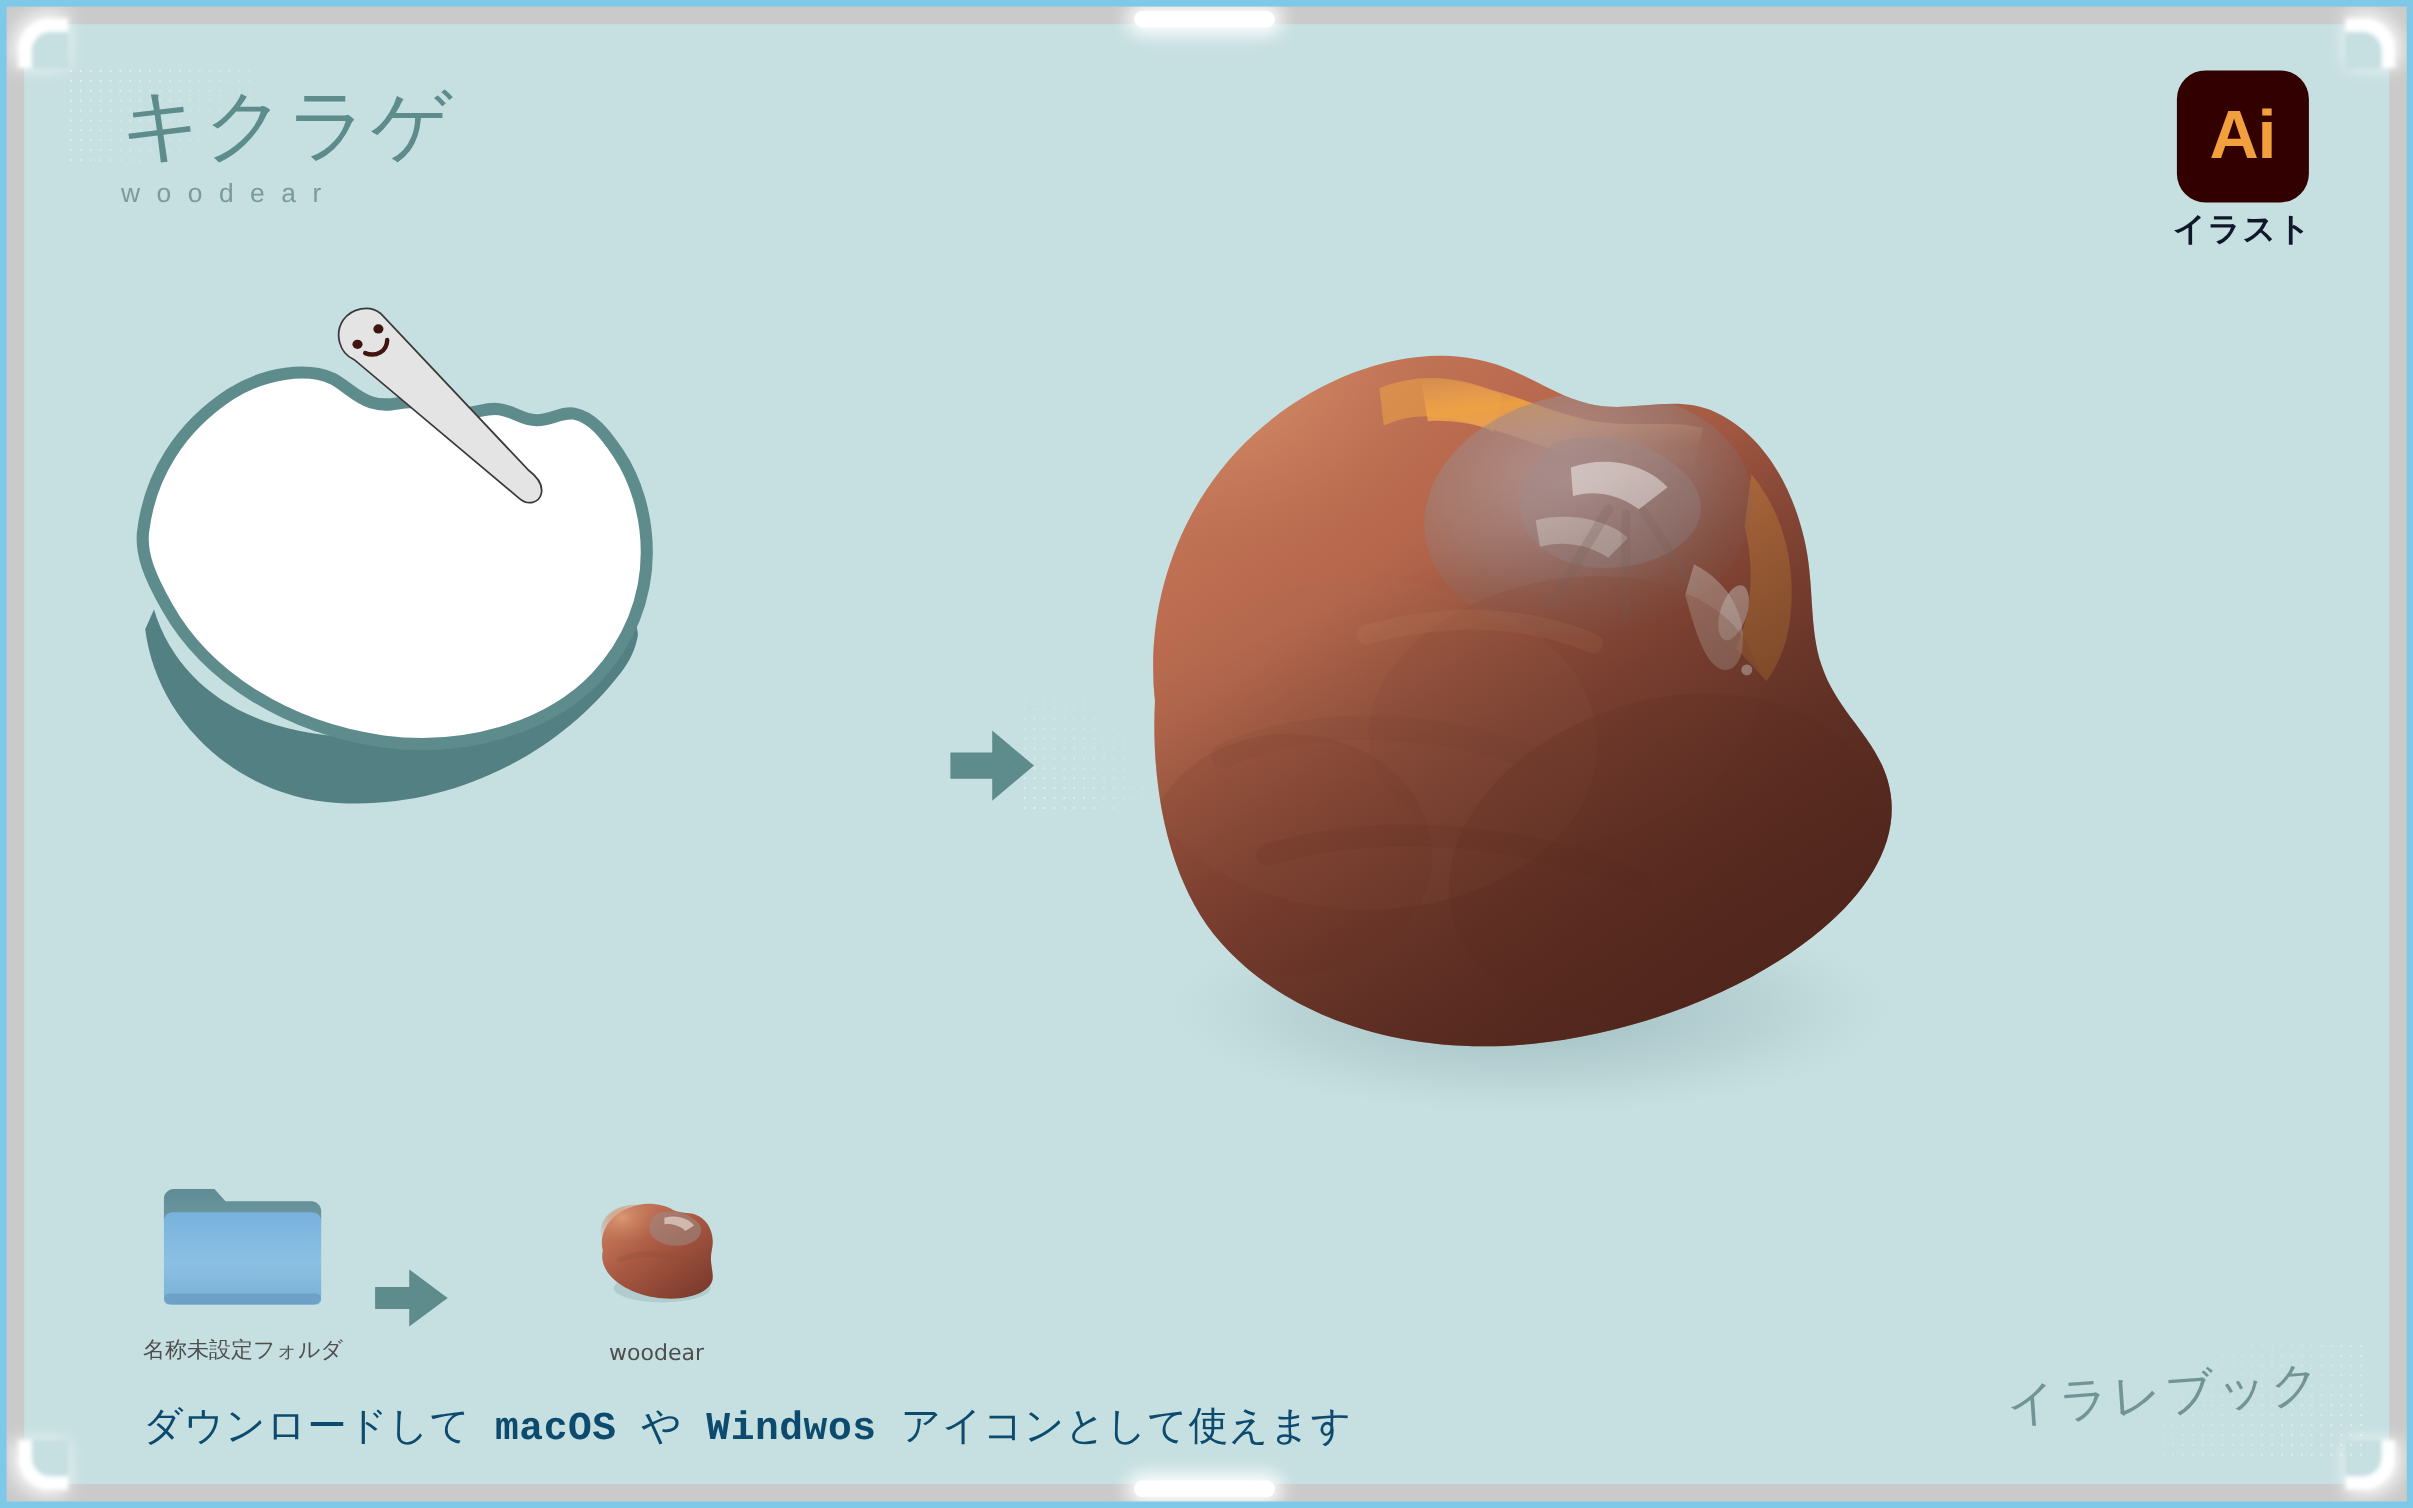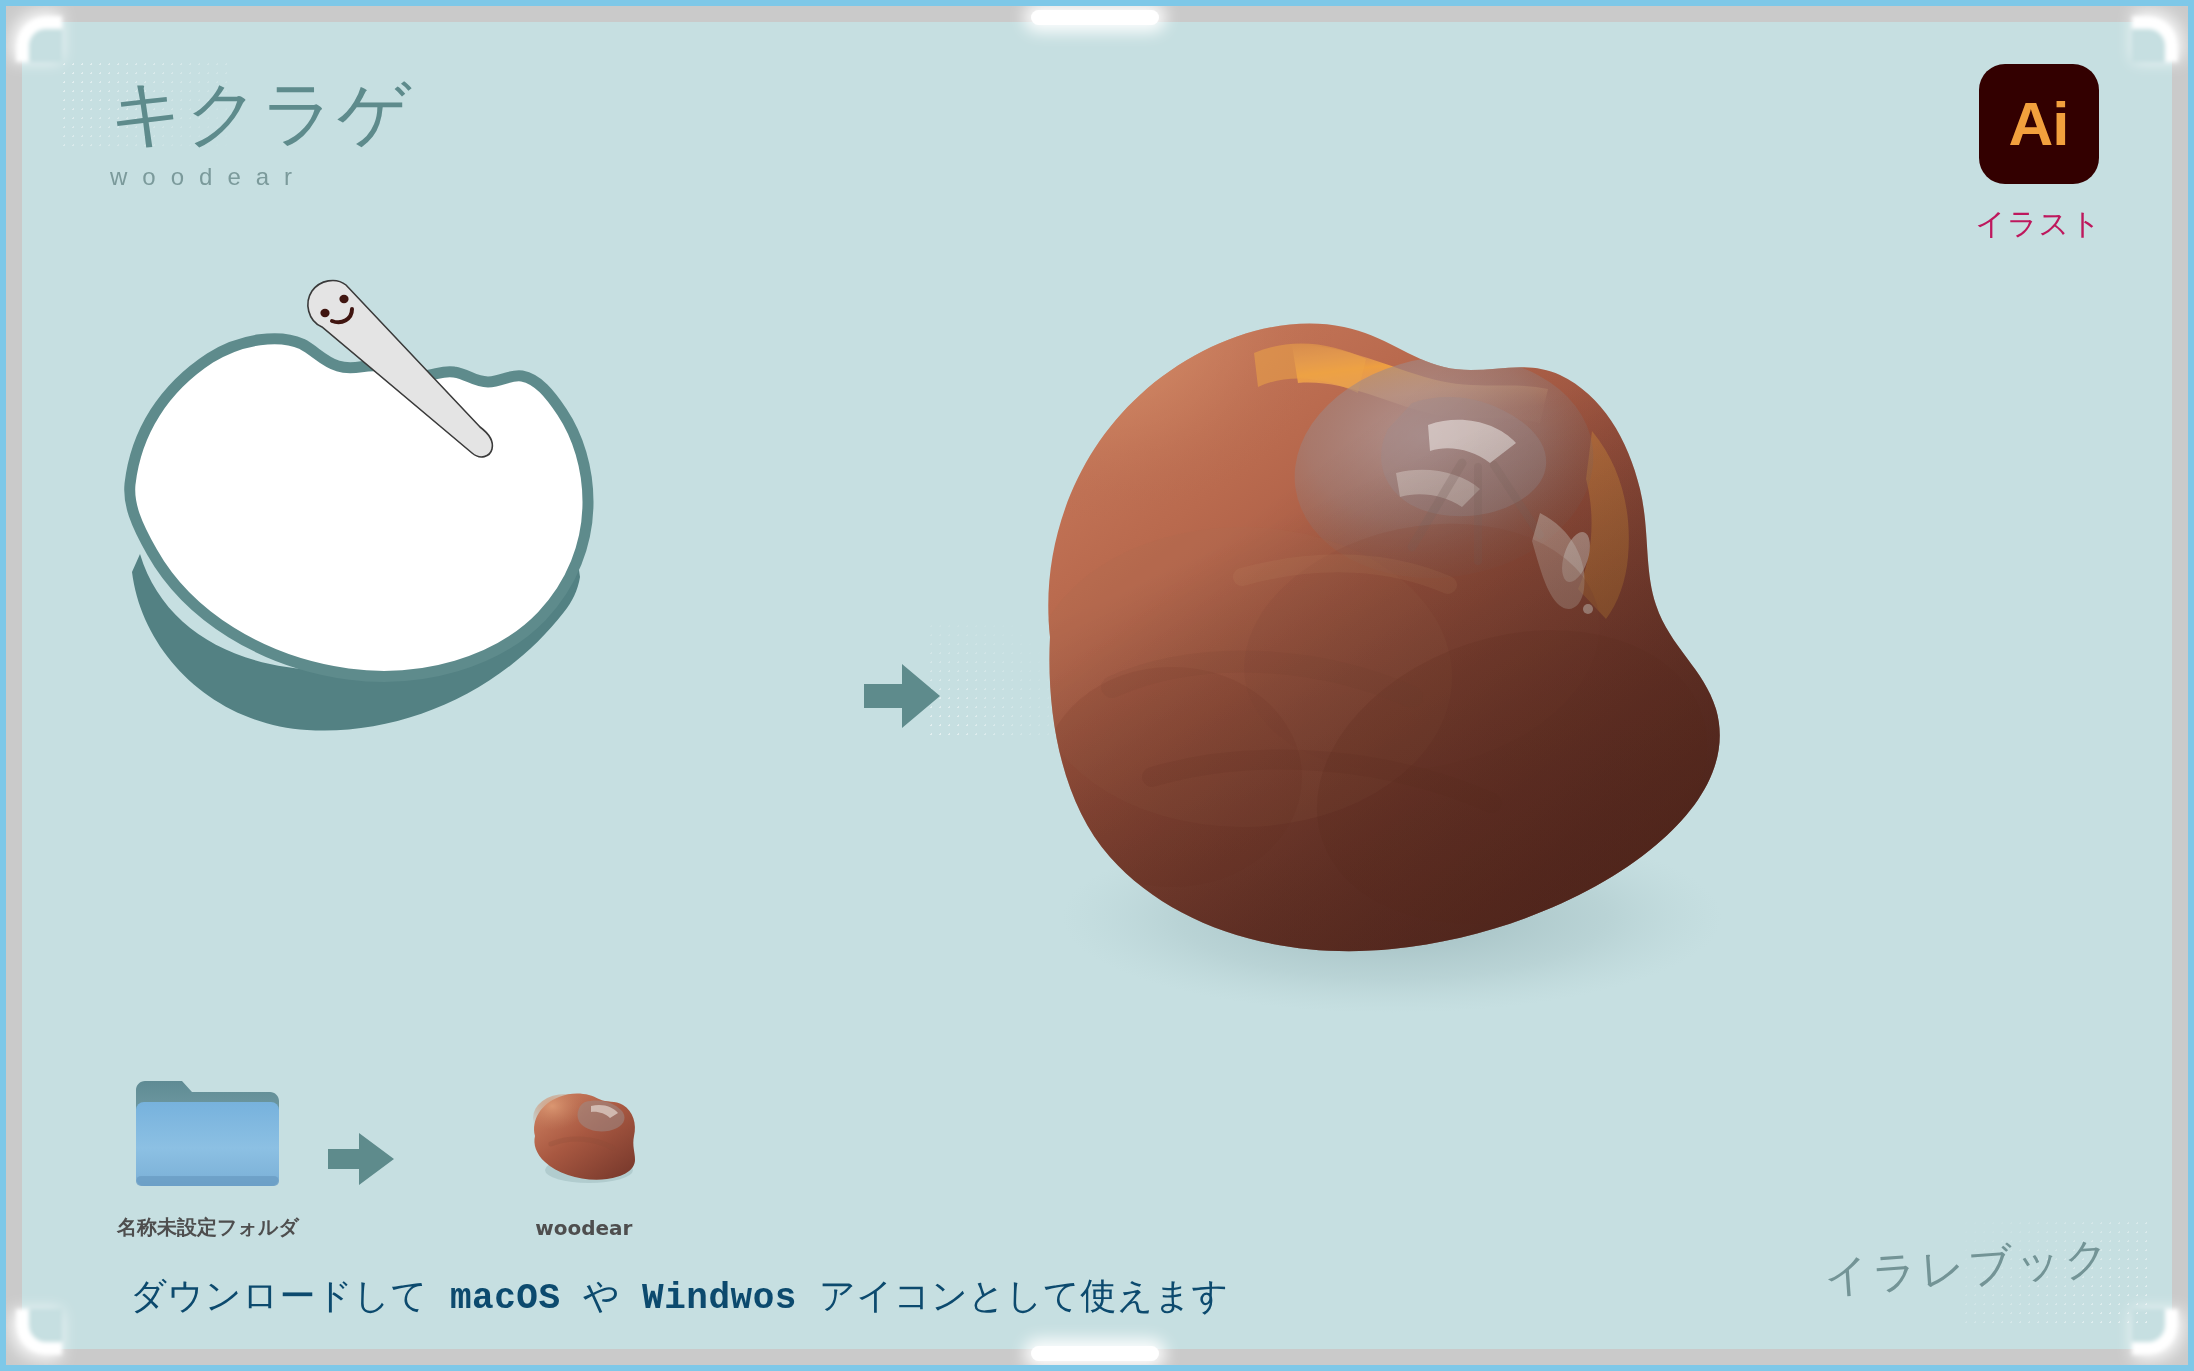--- a/index.html
+++ b/index.html
@@ -119,43 +119,44 @@
   }
   #ai-badge-text {
     color: #f2a03d;
     font-size: 62px;
     font-weight: bold;
     letter-spacing: -1px;
     font-family: "Liberation Sans", sans-serif;
     line-height: 1;
   }
   #ai-caption {
-    margin-top: 20px;
+    margin-top: 4px;
     font-size: 30px;
-    color: #be185d;
+    color: #0f172a;
     font-family: "DejaVu Sans", sans-serif;
     letter-spacing: 1px;
+    font-weight: bold;
   }
 
   
   #silhouette { position: absolute; left: 80px; top: 250px; z-index: 12; }
 
   
   #stylus { position: absolute; left: 280px; top: 255px; z-index: 18; }
 
   
   #center-arrow { position: absolute; left: 838px; top: 636px; z-index: 16; }
 
   
   #mushroom { position: absolute; left: 970px; top: 195px; z-index: 14; }
 
   
   #icon-row {
-    position: absolute; left: 95px; bottom: 108px; z-index: 20;
-    display: flex; align-items: center; font-weight: bold;
+    position: absolute; left: 108px; bottom: 108px; z-index: 20;
+    display: flex; align-items: flex-end;
   }
   .icon-cell { display: flex; flex-direction: column; align-items: center; }
   .icon-caption {
     margin-top: 16px;
     font-size: 20px;
     color: #4e4e4e;
     font-family: "DejaVu Sans", "Liberation Sans", sans-serif;
     white-space: nowrap;
   }
   #small-arrow-cell {

